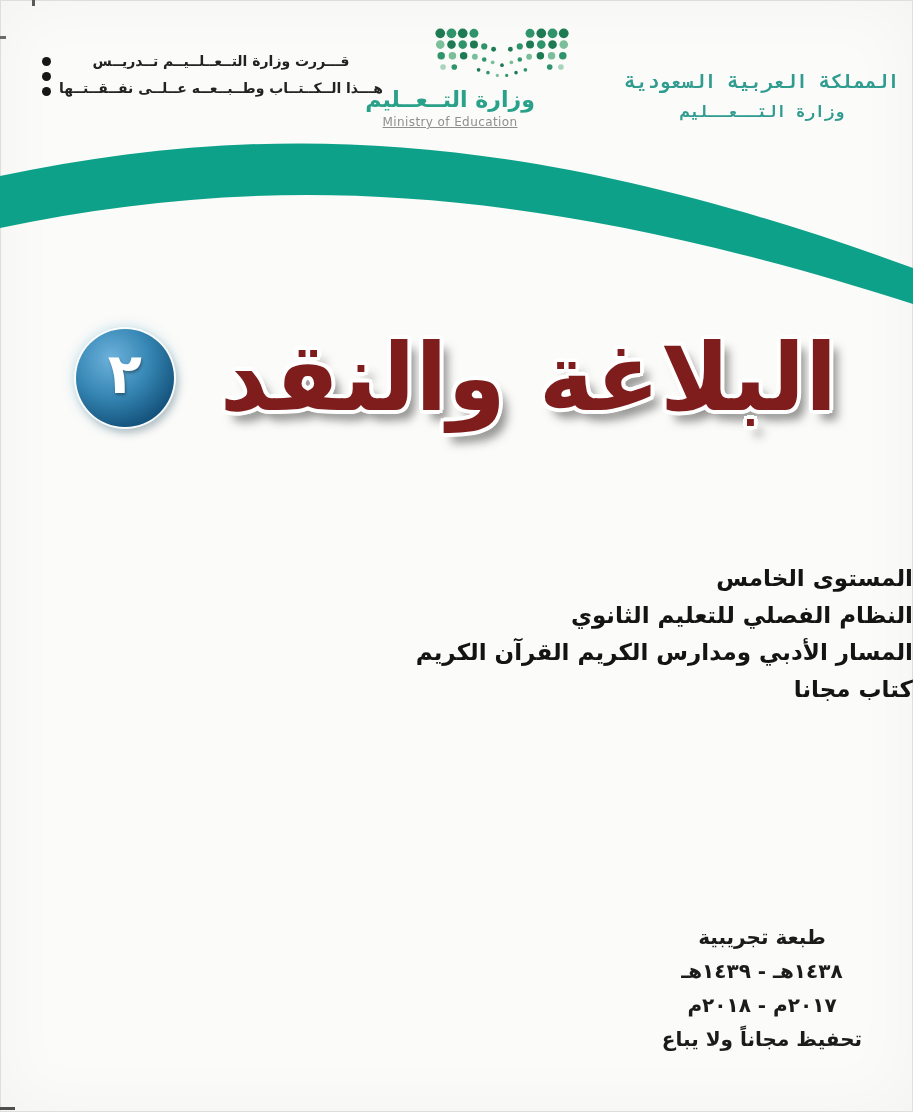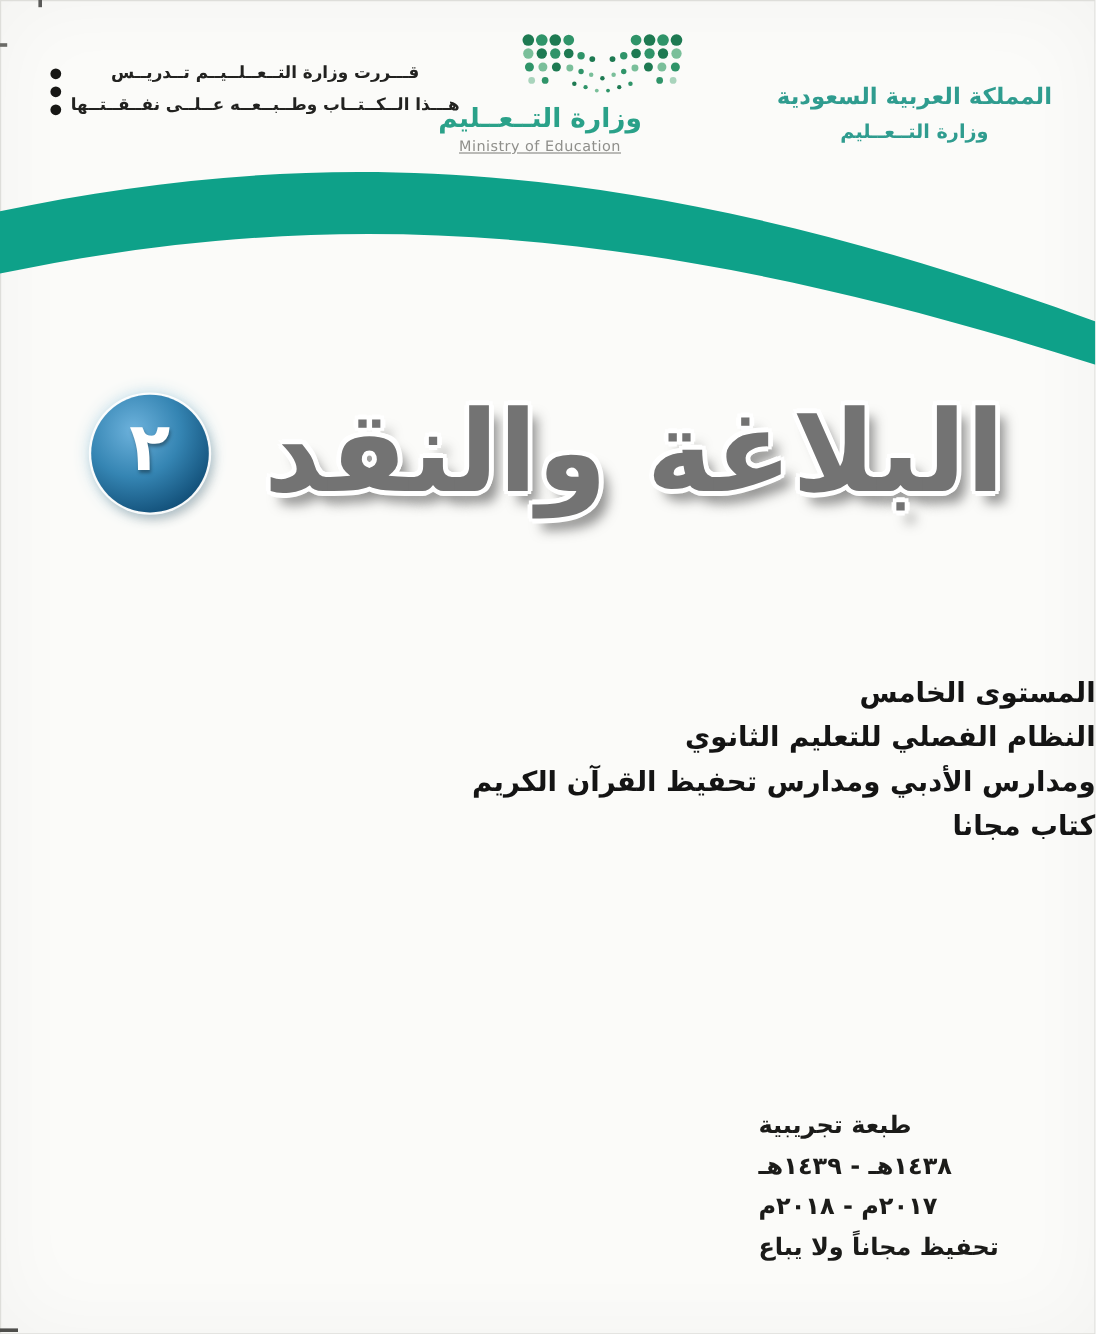--- a/index.html
+++ b/index.html
@@ -40,21 +40,21 @@
     font-size:22px; font-weight:bold; color:#2aa189; line-height:26px;
   }
   .moe-en {
     width:210px; text-align:center; margin-top:2px;
     font-size:12px; color:#8f8f8b; letter-spacing:0.4px;text-decoration:underline;
   }
 
   
   .kingdom {
     position:absolute; top:70px; left:622px; width:280px;
-    text-align:center; direction:rtl; color:#2f9c8f;
+    text-align:center; direction:rtl; color:#2f9c8f;font-family:Liberation Mono, monospace;
   }
   .kingdom-line1 { font-size:19px; font-weight:bold; letter-spacing:0.3px; }
   .kingdom-line2 { font-size:16px; font-weight:bold; margin-top:8px; }
 
   
   .band-svg { position:absolute; top:0; left:0; pointer-events:none; }
 
   
   .title-row {
     position:absolute; top:306px; left:0; width:100%; height:144px;
@@ -66,40 +66,40 @@
     background:radial-gradient(circle at 36% 30%, #6db2dc 0%, #3585b3 42%, #114e77 80%, #0c3f63 100%);
     display:flex; align-items:center; justify-content:center;
     box-shadow: 0 0 0 2px rgba(255,255,255,0.9), 0 0 14px rgba(160,205,225,0.9), 3px 5px 9px rgba(0,0,0,0.28);
   }
   .badge-num {
     color:#ffffff; font-size:56px; font-weight:bold; line-height:1;
     margin-top:-8px; text-shadow:1px 2px 3px rgba(0,0,0,0.35);
   }
   .main-title {
     direction:rtl; white-space:nowrap;
-    font-size:94px; font-weight:bold; line-height:1; color:#737373;
+    font-size:94px; font-weight:bold; line-height:1; color:#7f1d1d;
     text-shadow:
       -3px -3px 0 #ffffff, -3px 3px 0 #ffffff, 3px -3px 0 #ffffff, 3px 3px 0 #ffffff,
       -4px 0 0 #ffffff, 4px 0 0 #ffffff, 0 -4px 0 #ffffff, 0 4px 0 #ffffff,
       8px 10px 10px rgba(45,45,45,0.5);
   }
 
   
   .subtitle {
     position:absolute; top:560px; left:0; width:100%;
     text-align:right; direction:rtl;
   }
   .subtitle-line {
     font-size:23px; font-weight:bold; color:#141414; line-height:37px;
   }
 
   
   .edition {
     position:absolute; top:920px; left:632px; width:260px;
-    text-align:left; direction:rtl;
+    text-align:center; direction:rtl;
   }
   .edition-line {
     font-size:20px; font-weight:bold; color:#1b1b19; line-height:34px;
   }
 </style>
 </head>
 <body>
 
 <div class="page">
 
@@ -187,21 +187,21 @@
   <div class="title-row">
     <div class="badge">
       <span class="badge-num">٢</span>
     </div>
     <h1 class="main-title">البلاغة والنقد</h1>
   </div>
 
   <div class="subtitle">
     <div class="subtitle-line">المستوى الخامس</div>
     <div class="subtitle-line">النظام الفصلي للتعليم الثانوي</div>
-    <div class="subtitle-line">ومدارس الأدبي ومدارس تحفيظ القرآن الكريم</div>
+    <div class="subtitle-line">المسار الأدبي ومدارس الكريم القرآن الكريم</div>
     <div class="subtitle-line">كتاب مجانا</div>
   </div>
 
   <div class="edition">
     <div class="edition-line">طبعة تجريبية</div>
     <div class="edition-line">١٤٣٨هـ - ١٤٣٩هـ</div>
     <div class="edition-line">٢٠١٧م - ٢٠١٨م</div>
     <div class="edition-line">تحفيظ مجاناً ولا يباع</div>
   </div>
 

